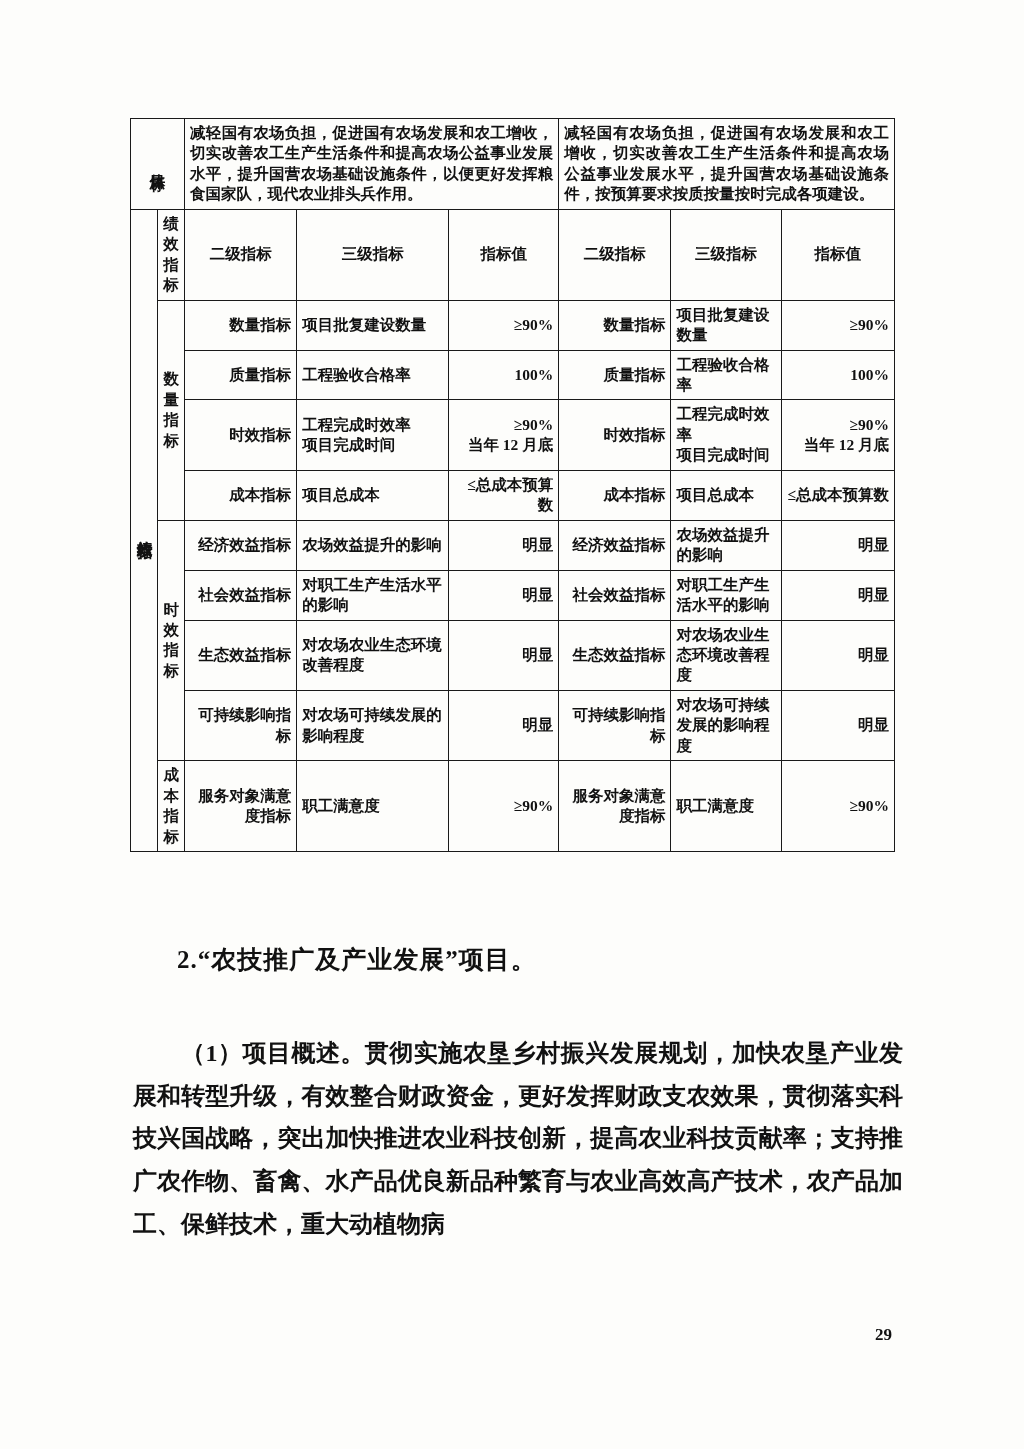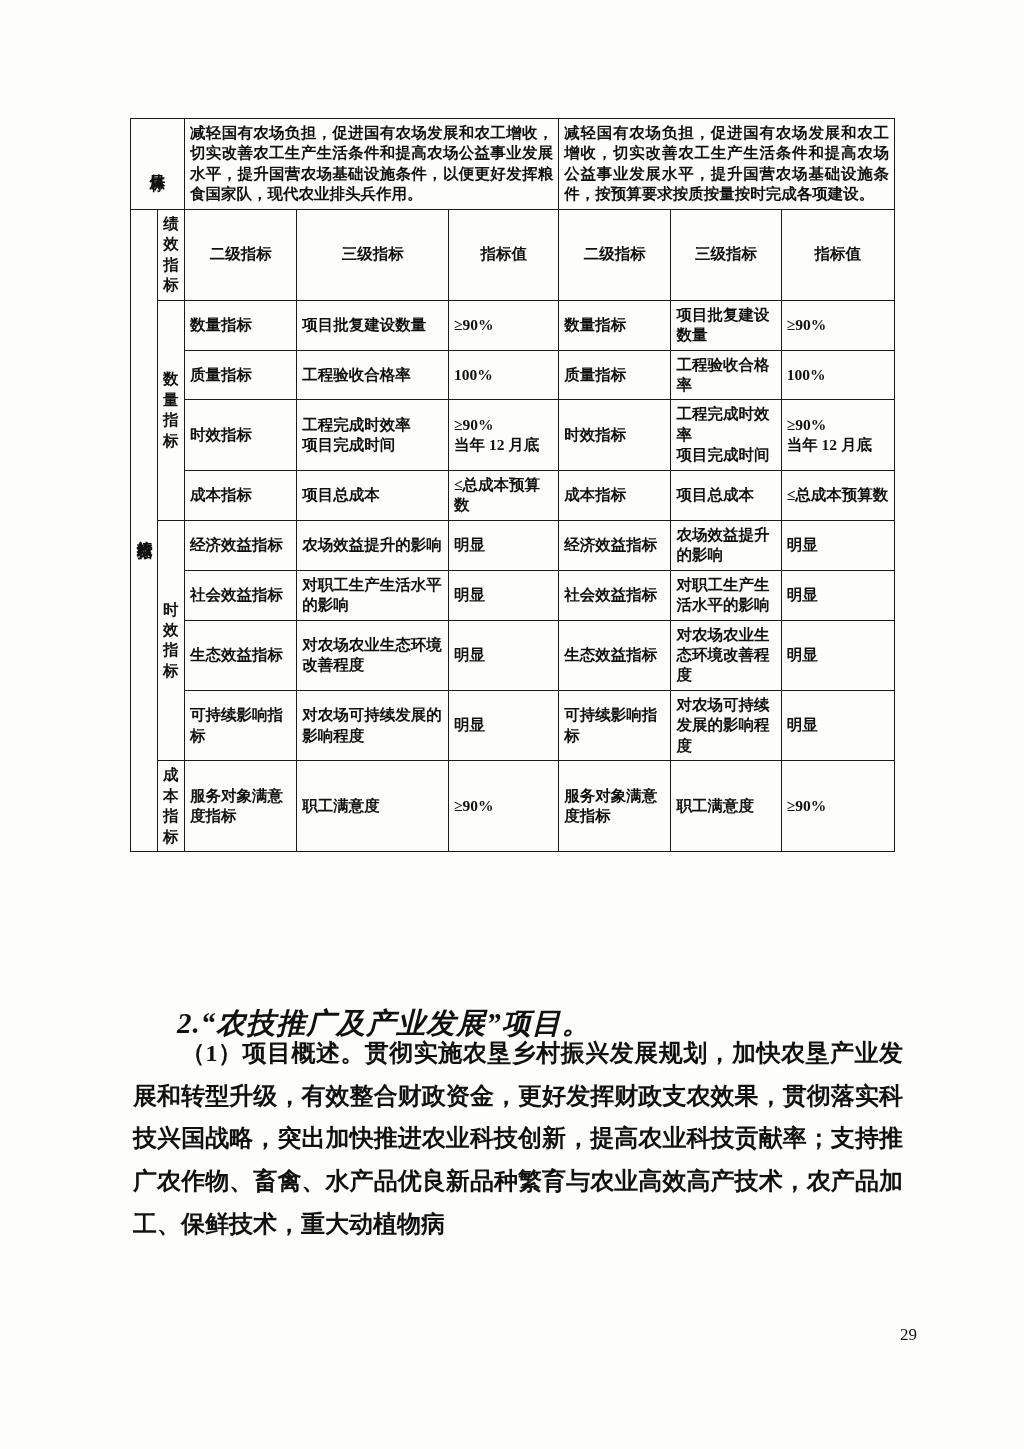--- a/index.html
+++ b/index.html
@@ -46,62 +46,62 @@
     letter-spacing: 1px;
     margin: 0 auto;
     line-height: 1.15;
     white-space: nowrap;
   }
   .cell-vert {
     text-align: center;
     width: 26px;
     padding: 3px 1px;
   }
-  .c { text-align: left; }
+  .c { text-align: right; }
   .l { text-align: left; }
   .just {
     text-align: justify;
     text-justify: inter-ideograph;
     line-height: 1.5;
     padding: 6px 8px;
   }
   .hdr { text-align: center; }
   .small-tight { line-height: 1.25; }
 
   .body-text {
     position: absolute;
     left: 133px;
     width: 770px;
     font-family: "Liberation Serif", "DejaVu Serif", serif;
     color: #111;
   }
   .heading2 {
-    top: 1004px;
-    font-size: 29px;
+    top: 943px;
+    font-size: 25px;
     font-weight: bold;
     letter-spacing: 1px;
     padding-left: 44px;
-    font-style: italic;
   }
   .para {
     top: 1032px;
     font-size: 24px;
     line-height: 1.78;
     text-align: justify;
     text-justify: inter-ideograph;
     font-weight: bold;
     text-indent: 48px;
   }
   .page-number {
     position: absolute;
-    right: 107px;
+    right: 132px;
     top: 1325px;
     font-size: 17px;
     font-family: "Liberation Serif", "DejaVu Serif", serif;
     color: #111;
+    font-weight: bold;
   }
 </style>
 </head>
 <body>
 
 <div class="page">
 
   <table class="doc-table">
     <colgroup>
       <col style="width:26px">

